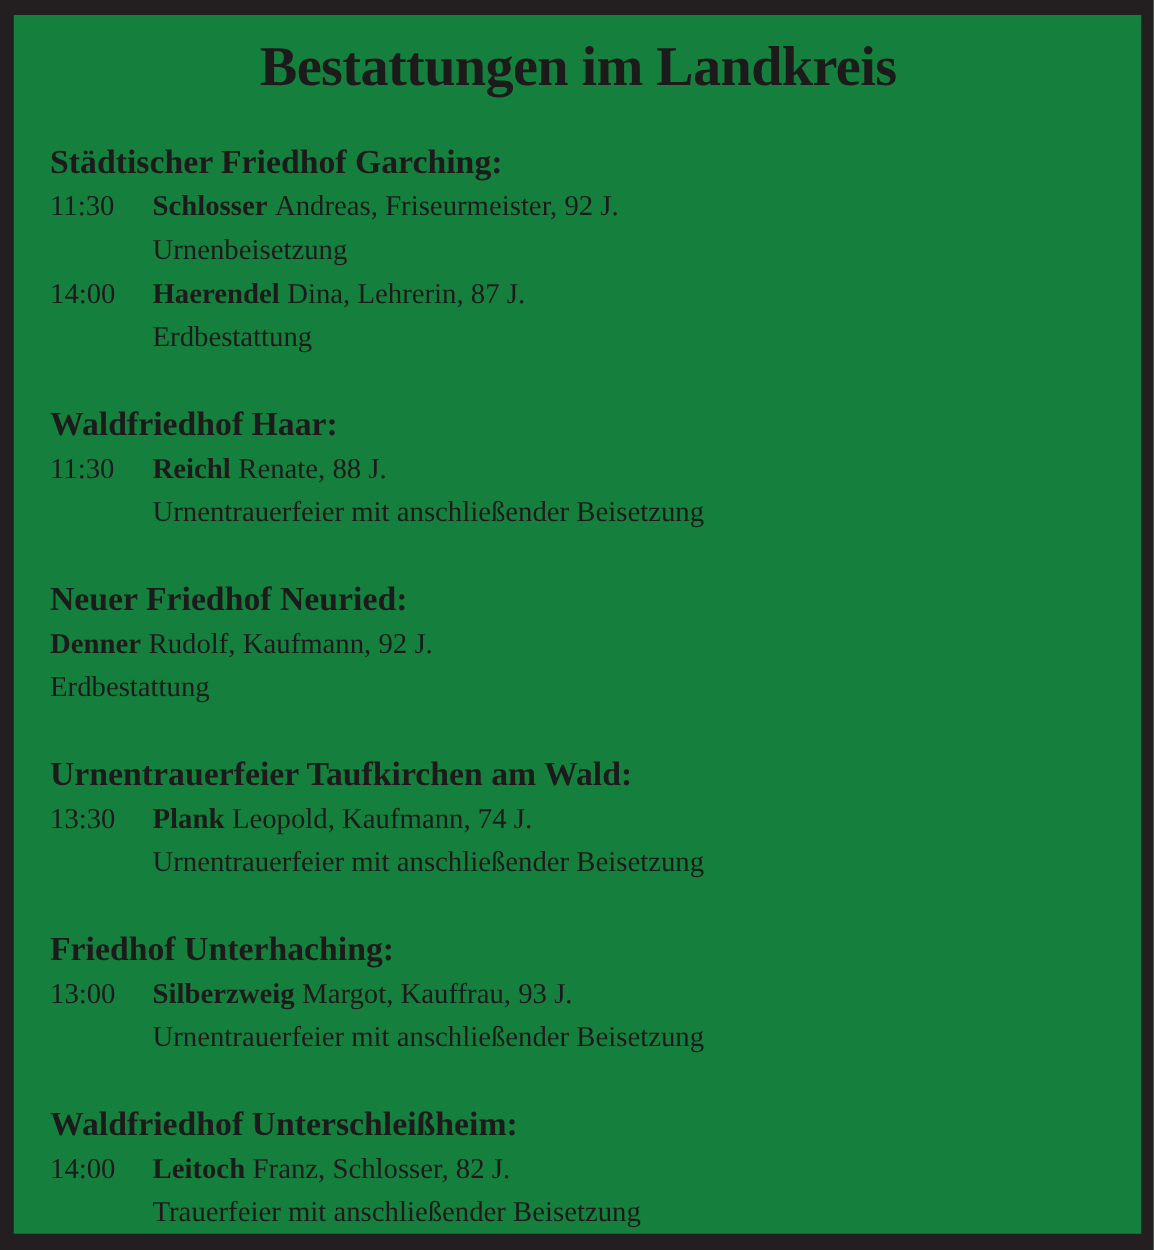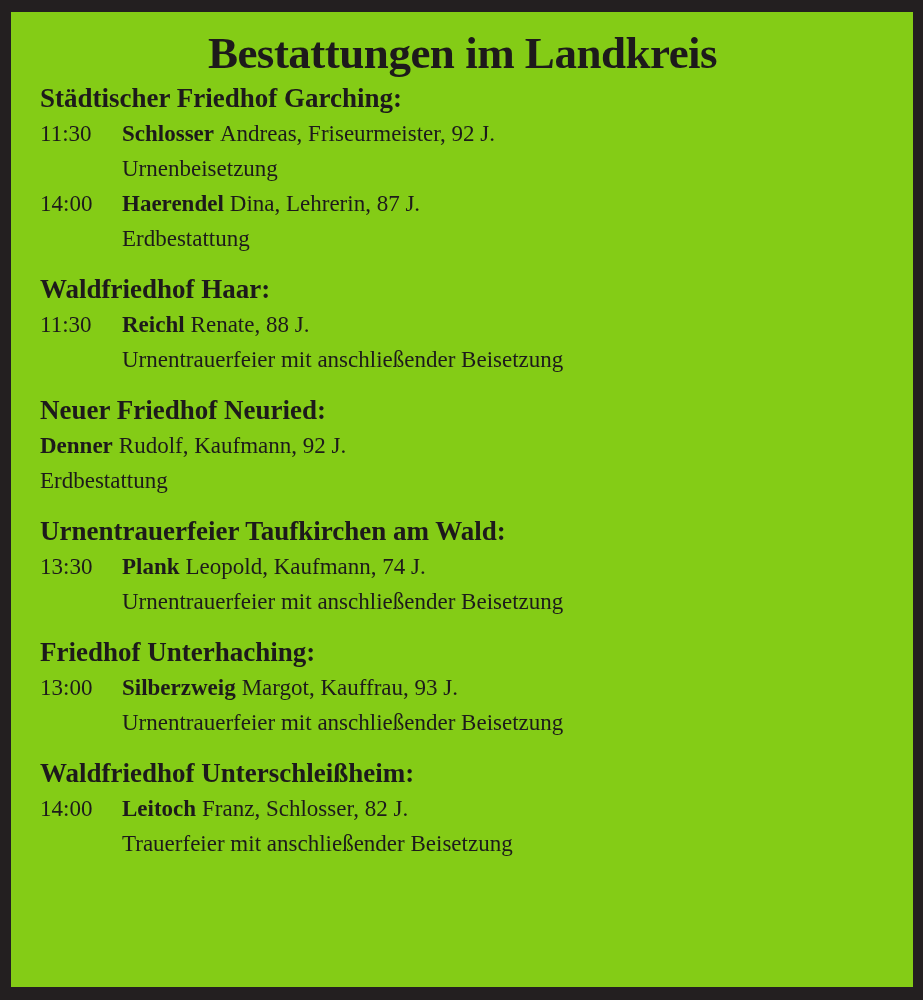--- a/index.html
+++ b/index.html
@@ -6,40 +6,41 @@
   html, body { background: #ffffff; }
   body {
     width: 923px;
     height: 1000px;
     font-family: "Liberation Serif", "DejaVu Serif", serif;
     color: #1d1a1b;
   }
   .page {
     width: 923px;
     height: 1000px;
-    background: #84cc16;
+    background: #15803d;
     border: solid #231f20;
     border-width: 12px 10px 13px 11px;
     overflow: hidden;
   }
   .content {
     padding: 0 28px 0 29px;
   }
   .title {
     margin-top: 13px;
     text-align: center;
     font-size: 45px;
     line-height: 56px;
     font-weight: bold;
     letter-spacing: -0.5px;
   }
   .section {
+    margin-top: 31px;
   }
   .section + .section {
-    margin-top: 16px;
+    margin-top: 35px;
   }
   .section-heading {
     font-size: 27px;
     line-height: 35px;
     font-weight: bold;
   }
   .entry {
     display: flex;
     font-size: 23px;
     line-height: 35px;

